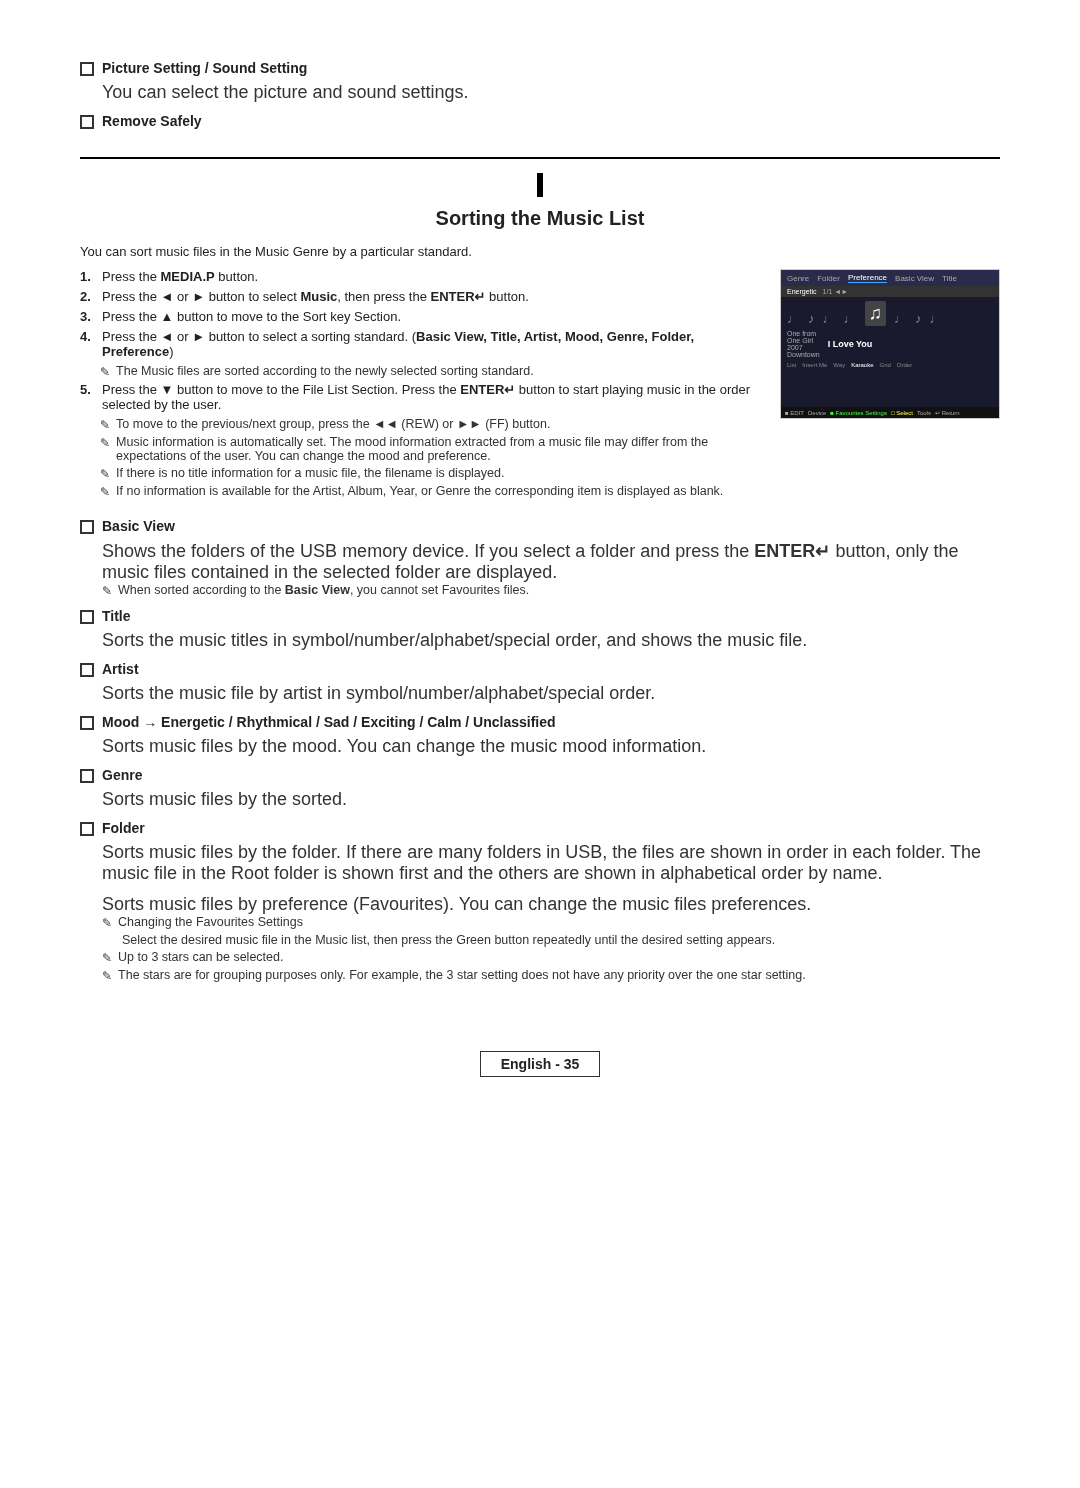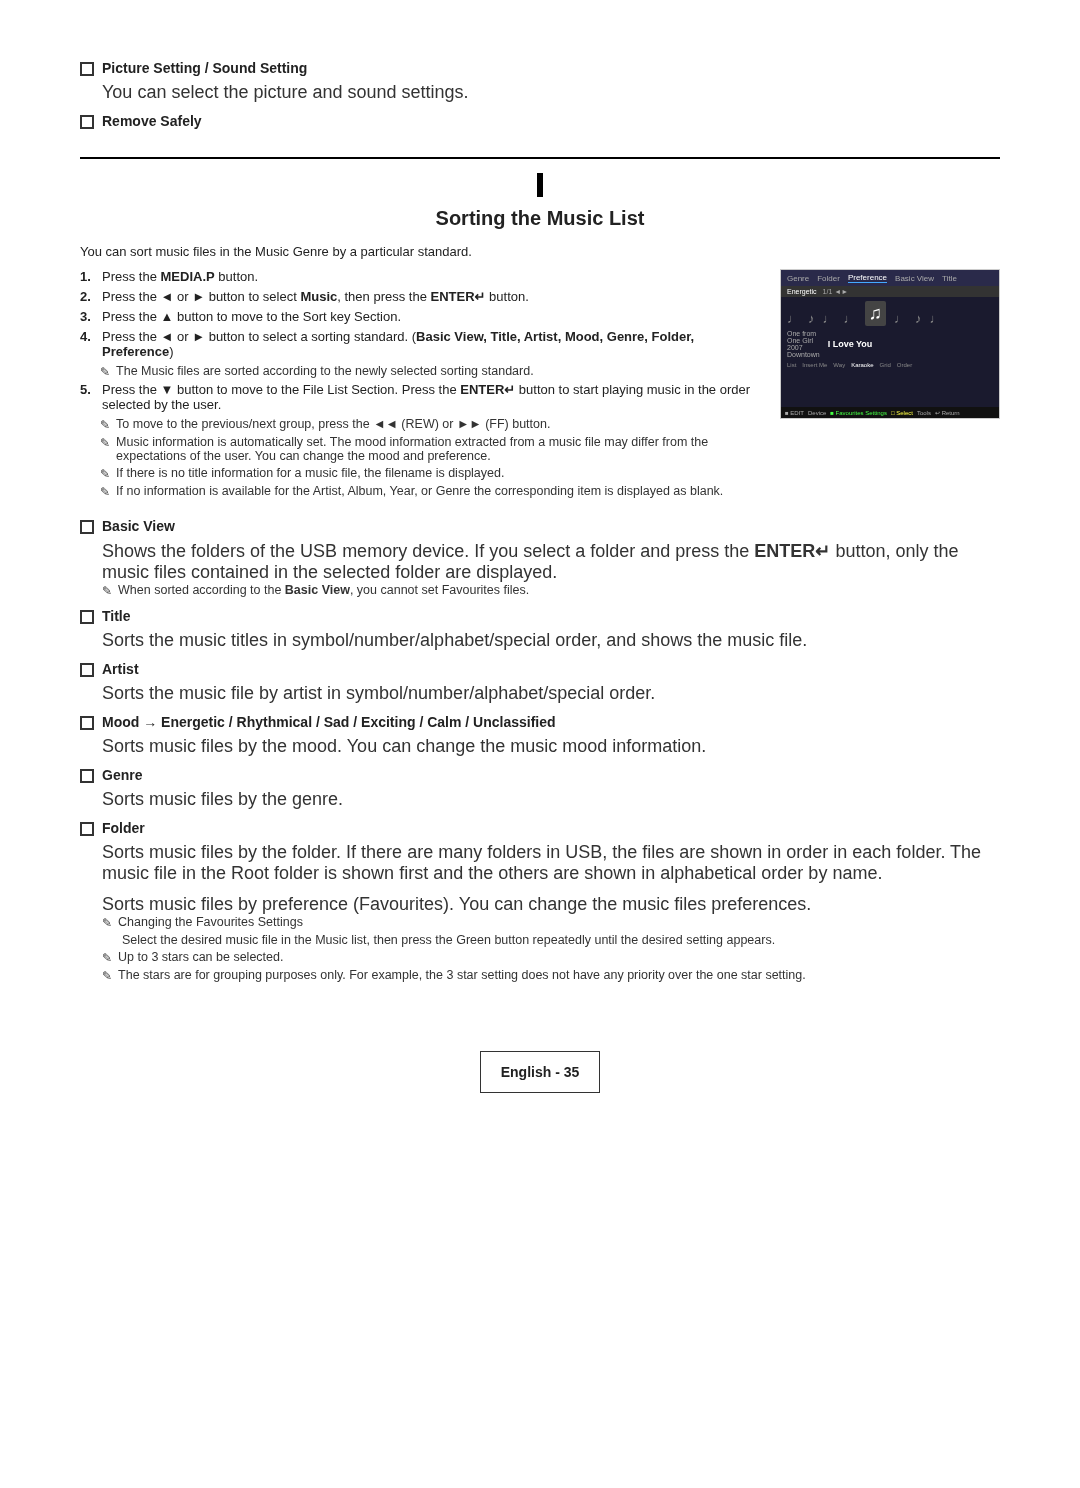--- a/index.html
+++ b/index.html
@@ -126,21 +126,21 @@
       border-bottom: 1px solid #4af;
     }
     .page-footer {
       text-align: center;
       margin-top: 60px;
       padding: 8px 0;
     }
     .page-footer-box {
       display: inline-block;
       border: 1px solid #333;
-      padding: 12px 20px;
+      padding: 4px 20px;
       font-size: 14px;
       font-weight: bold;
     }
   </style>
 </head>
 <body>
 
 <div>
 
   <div class="section-block">
@@ -309,21 +309,21 @@
       <span class="item-title">Mood → Energetic / Rhythmical / Sad / Exciting / Calm / Unclassified</span>
     </div>
     <div class="item-desc">Sorts music files by the mood. You can change the music mood information.</div>
   </div>
 
   <div class="section-block">
     <div class="checkbox-item">
       <span class="checkbox-icon"></span>
       <span class="item-title">Genre</span>
     </div>
-    <div class="item-desc">Sorts music files by the genre.</div>
+    <div class="item-desc">Sorts music files by the sorted.</div>
   </div>
 
   <div class="section-block">
     <div class="checkbox-item">
       <span class="checkbox-icon"></span>
       <span class="item-title">Folder</span>
     </div>
     <div class="item-desc">Sorts music files by the folder. If there are many folders in USB, the files are shown in order in each folder. The music file in the Root folder is shown first and the others are shown in alphabetical order by name.</div>
   </div>
 

